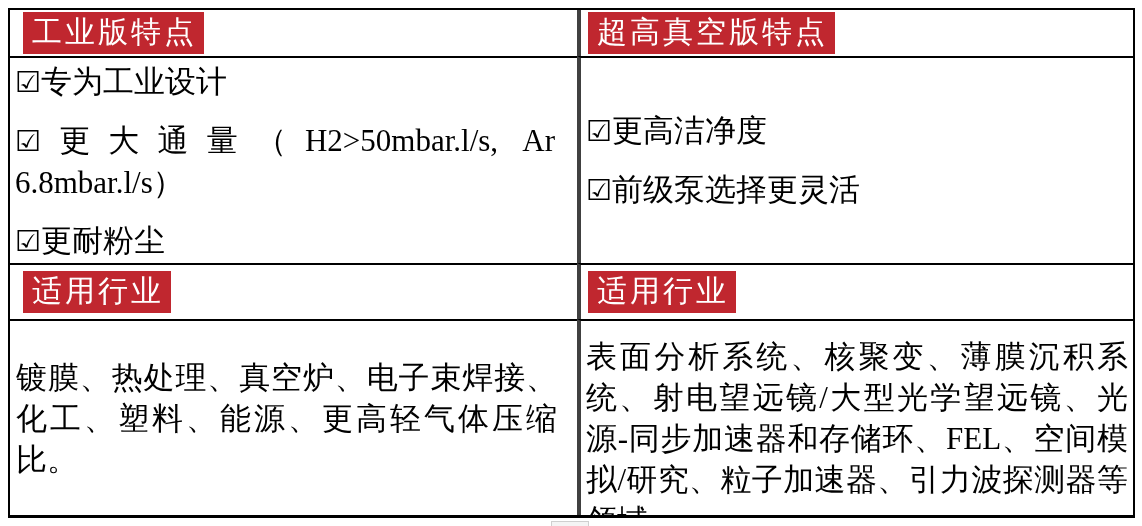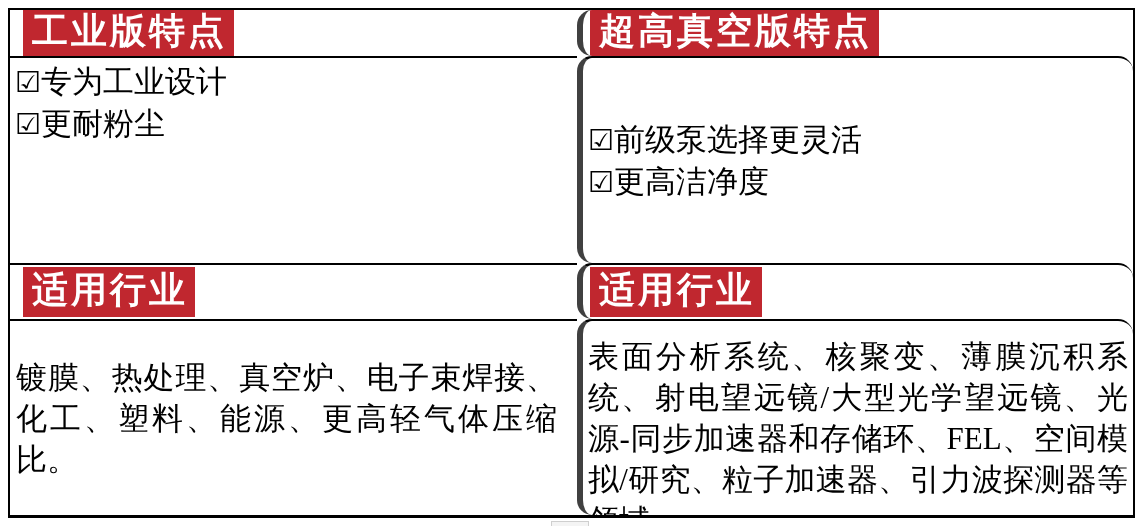--- a/index.html
+++ b/index.html
@@ -19,41 +19,41 @@
     box-sizing:border-box;
     display:grid;
     grid-template-columns:567px auto;
     grid-template-rows:46px 207px 56px auto;
   }
   .cell{
     box-sizing:border-box;
     border-top:2px solid #000;
     overflow:hidden;
   }
-  .cell.c-right{border-left:6px solid #404040;border-radius:15px;}
+  .cell.c-right{border-left:4px solid #404040;}
   .cell.r-first{border-top:none;}
   .hd-cell{
     display:flex;align-items:center;
     padding-left:13px;
   }
   .hd-cell.c-right{padding-left:7px;}
   .hd-box{
     display:inline-block;
     background:var(--header-bg,#c0272f);
     color:var(--header-fg,#ffffff);
-    font-size:36px;font-weight:bold;
+    font-size:30px;font-weight:normal;
     letter-spacing:3px;
     padding:3px 7px 5px 9px;
     line-height:1.15;
     white-space:nowrap;
   }
   .body-cell{
     font-size:31px;
     line-height:41px;
-    display:flex;flex-direction:column;
+    display:flex;flex-direction:column;gap:17px;
   }
   .feat-left{padding:3px 22px 0 5px;}
   .feat-right{padding:0 6px 0 5px;justify-content:center;}
   .ind-left{padding:0 20px 0 6px;justify-content:center;}
   .ind-right{padding:15px 5px 0 5px;}
   p.para{
     margin:0;
     text-align:justify;
     text-justify:inter-character;
   }
@@ -76,25 +76,26 @@
 
     <div class="cell r-first hd-cell">
       <span class="hd-box">工业版特点</span>
     </div>
     <div class="cell r-first c-right hd-cell">
       <span class="hd-box">超高真空版特点</span>
     </div>
 
     <div class="cell body-cell feat-left">
       <p class="para"><span class="cb">☑</span><span>专为工业设计</span></p>
+      <p class="para"><span class="cb">☑</span><span>更大通量（H2&gt;50mbar.l/s, Ar 6.8mbar.l/s）</span></p>
       <p class="para"><span class="cb">☑</span><span>更耐粉尘</span></p>
     </div>
     <div class="cell c-right body-cell feat-right">
+      <p class="para"><span class="cb">☑</span><span>更高洁净度</span></p>
       <p class="para"><span class="cb">☑</span><span>前级泵选择更灵活</span></p>
-      <p class="para"><span class="cb">☑</span><span>更高洁净度</span></p>
     </div>
 
     <div class="cell hd-cell">
       <span class="hd-box">适用行业</span>
     </div>
     <div class="cell c-right hd-cell">
       <span class="hd-box">适用行业</span>
     </div>
 
     <div class="cell body-cell ind-left">

